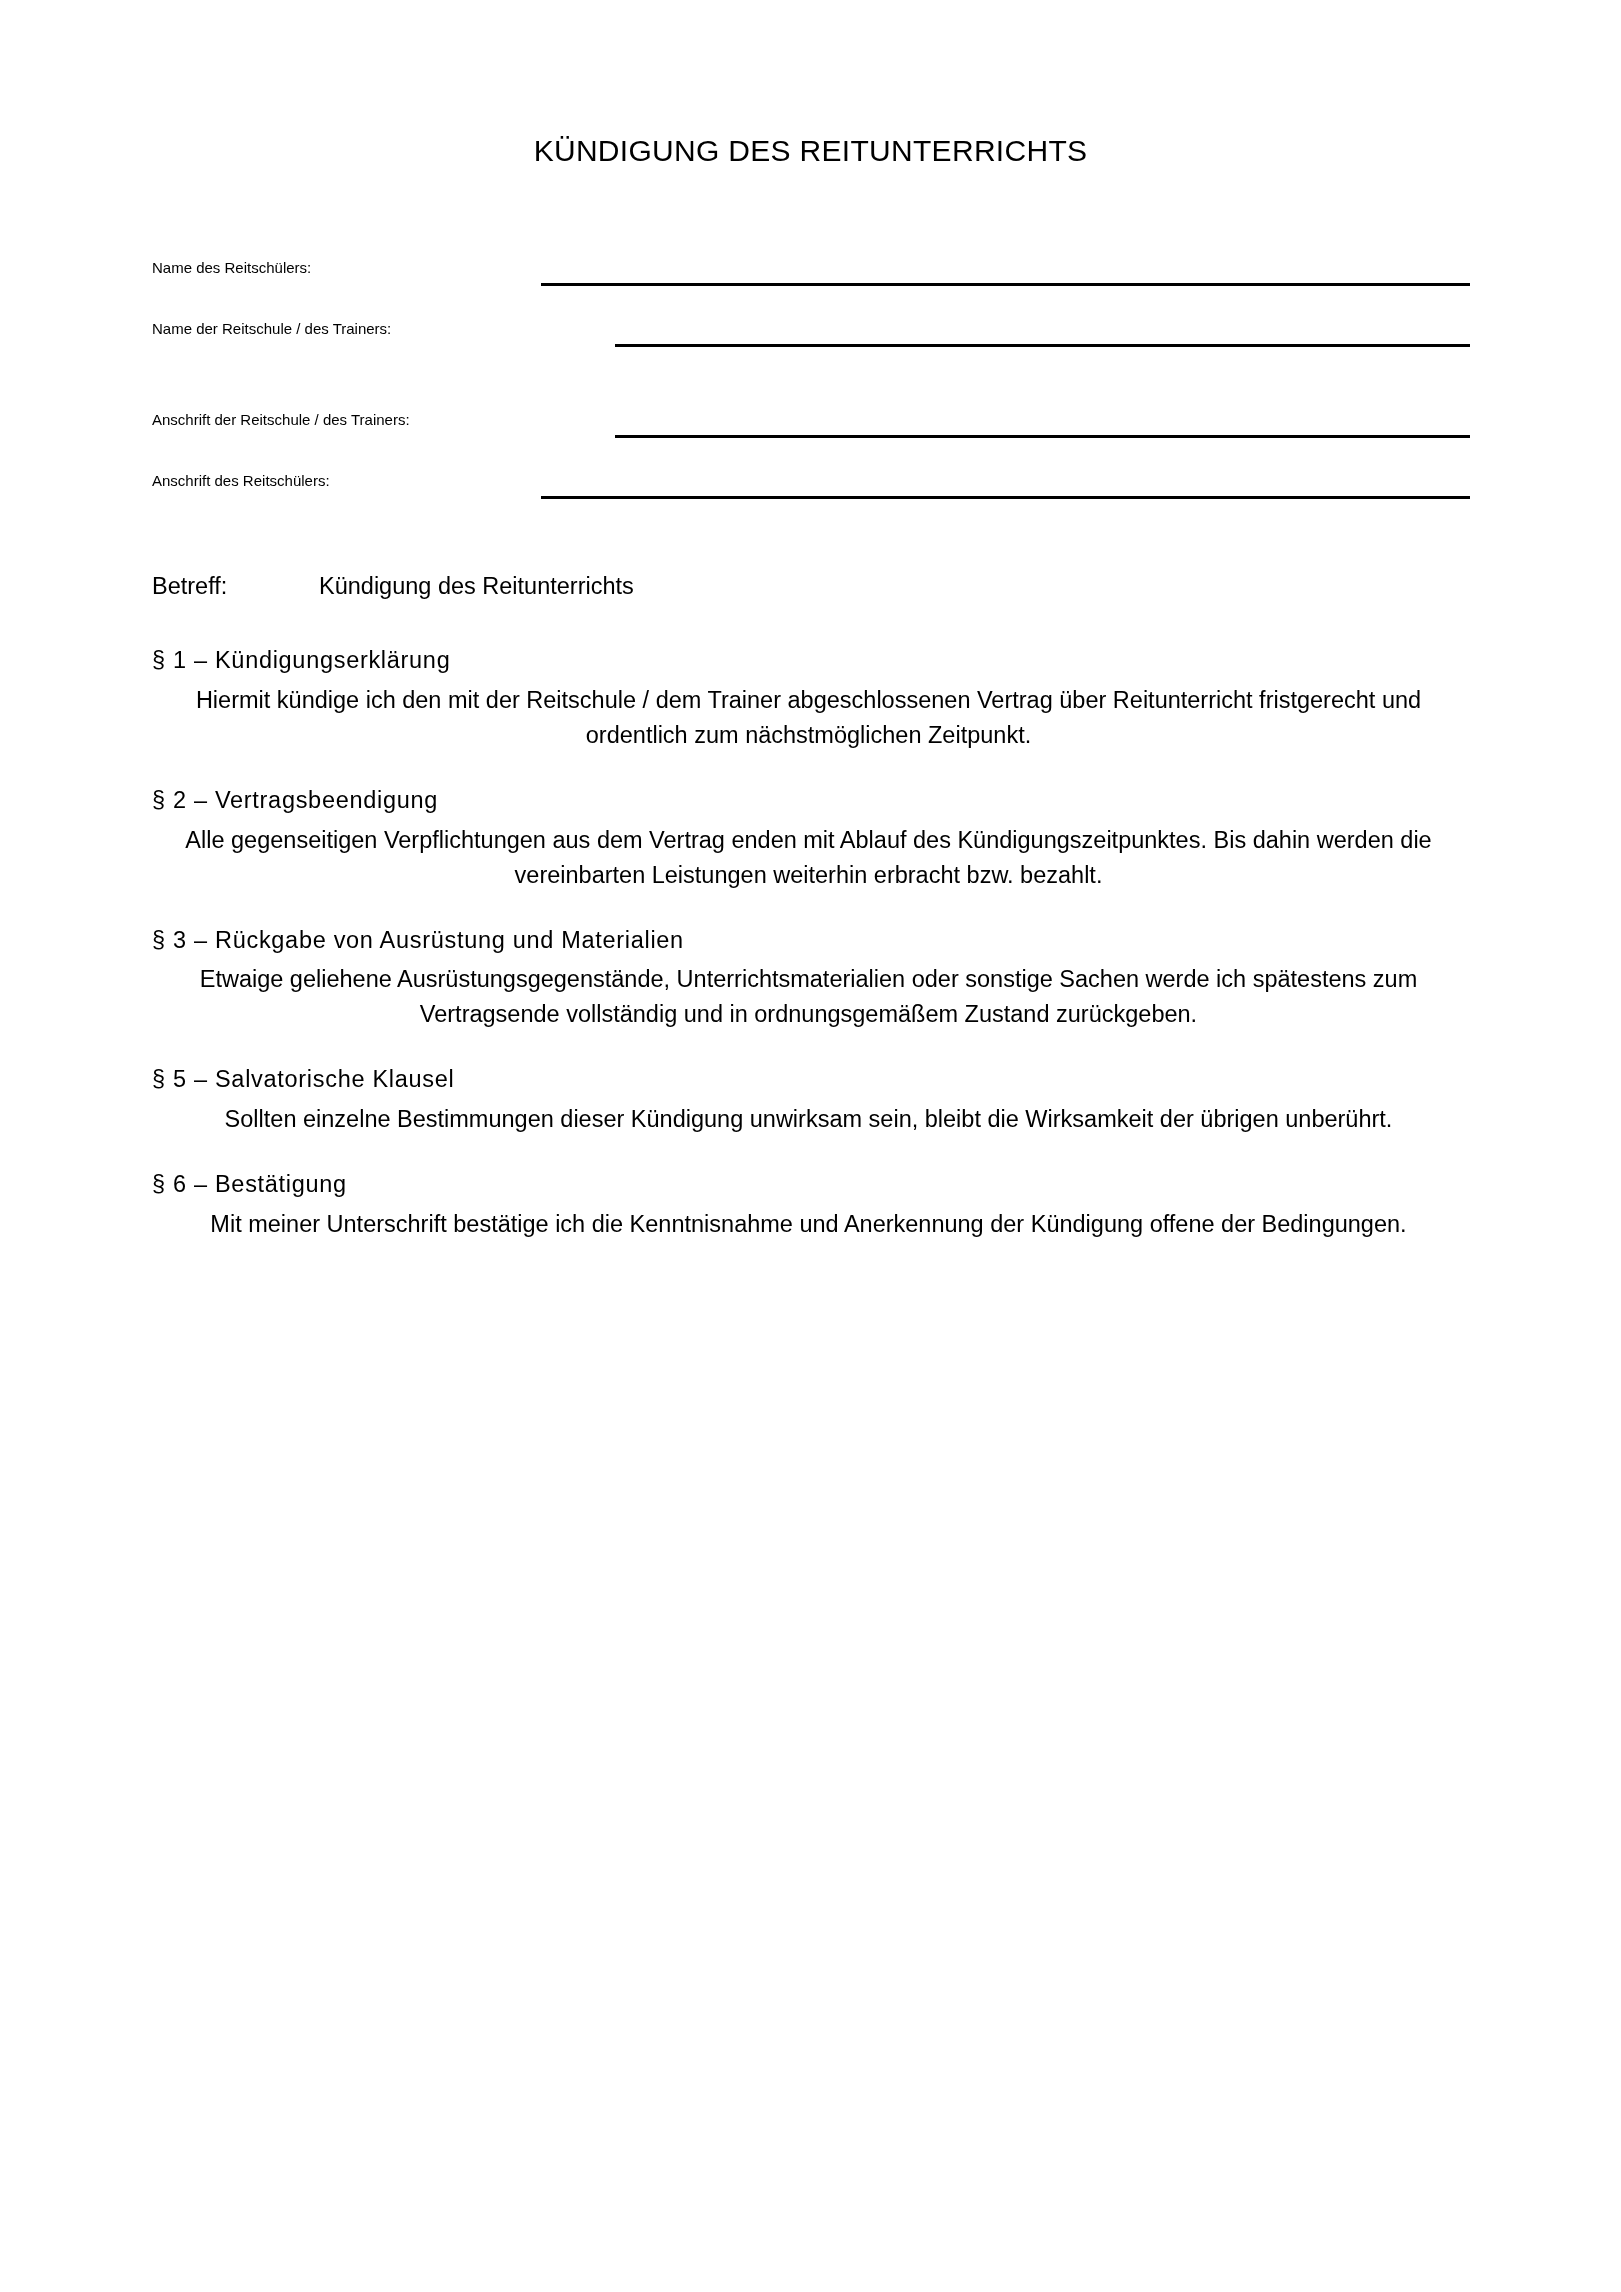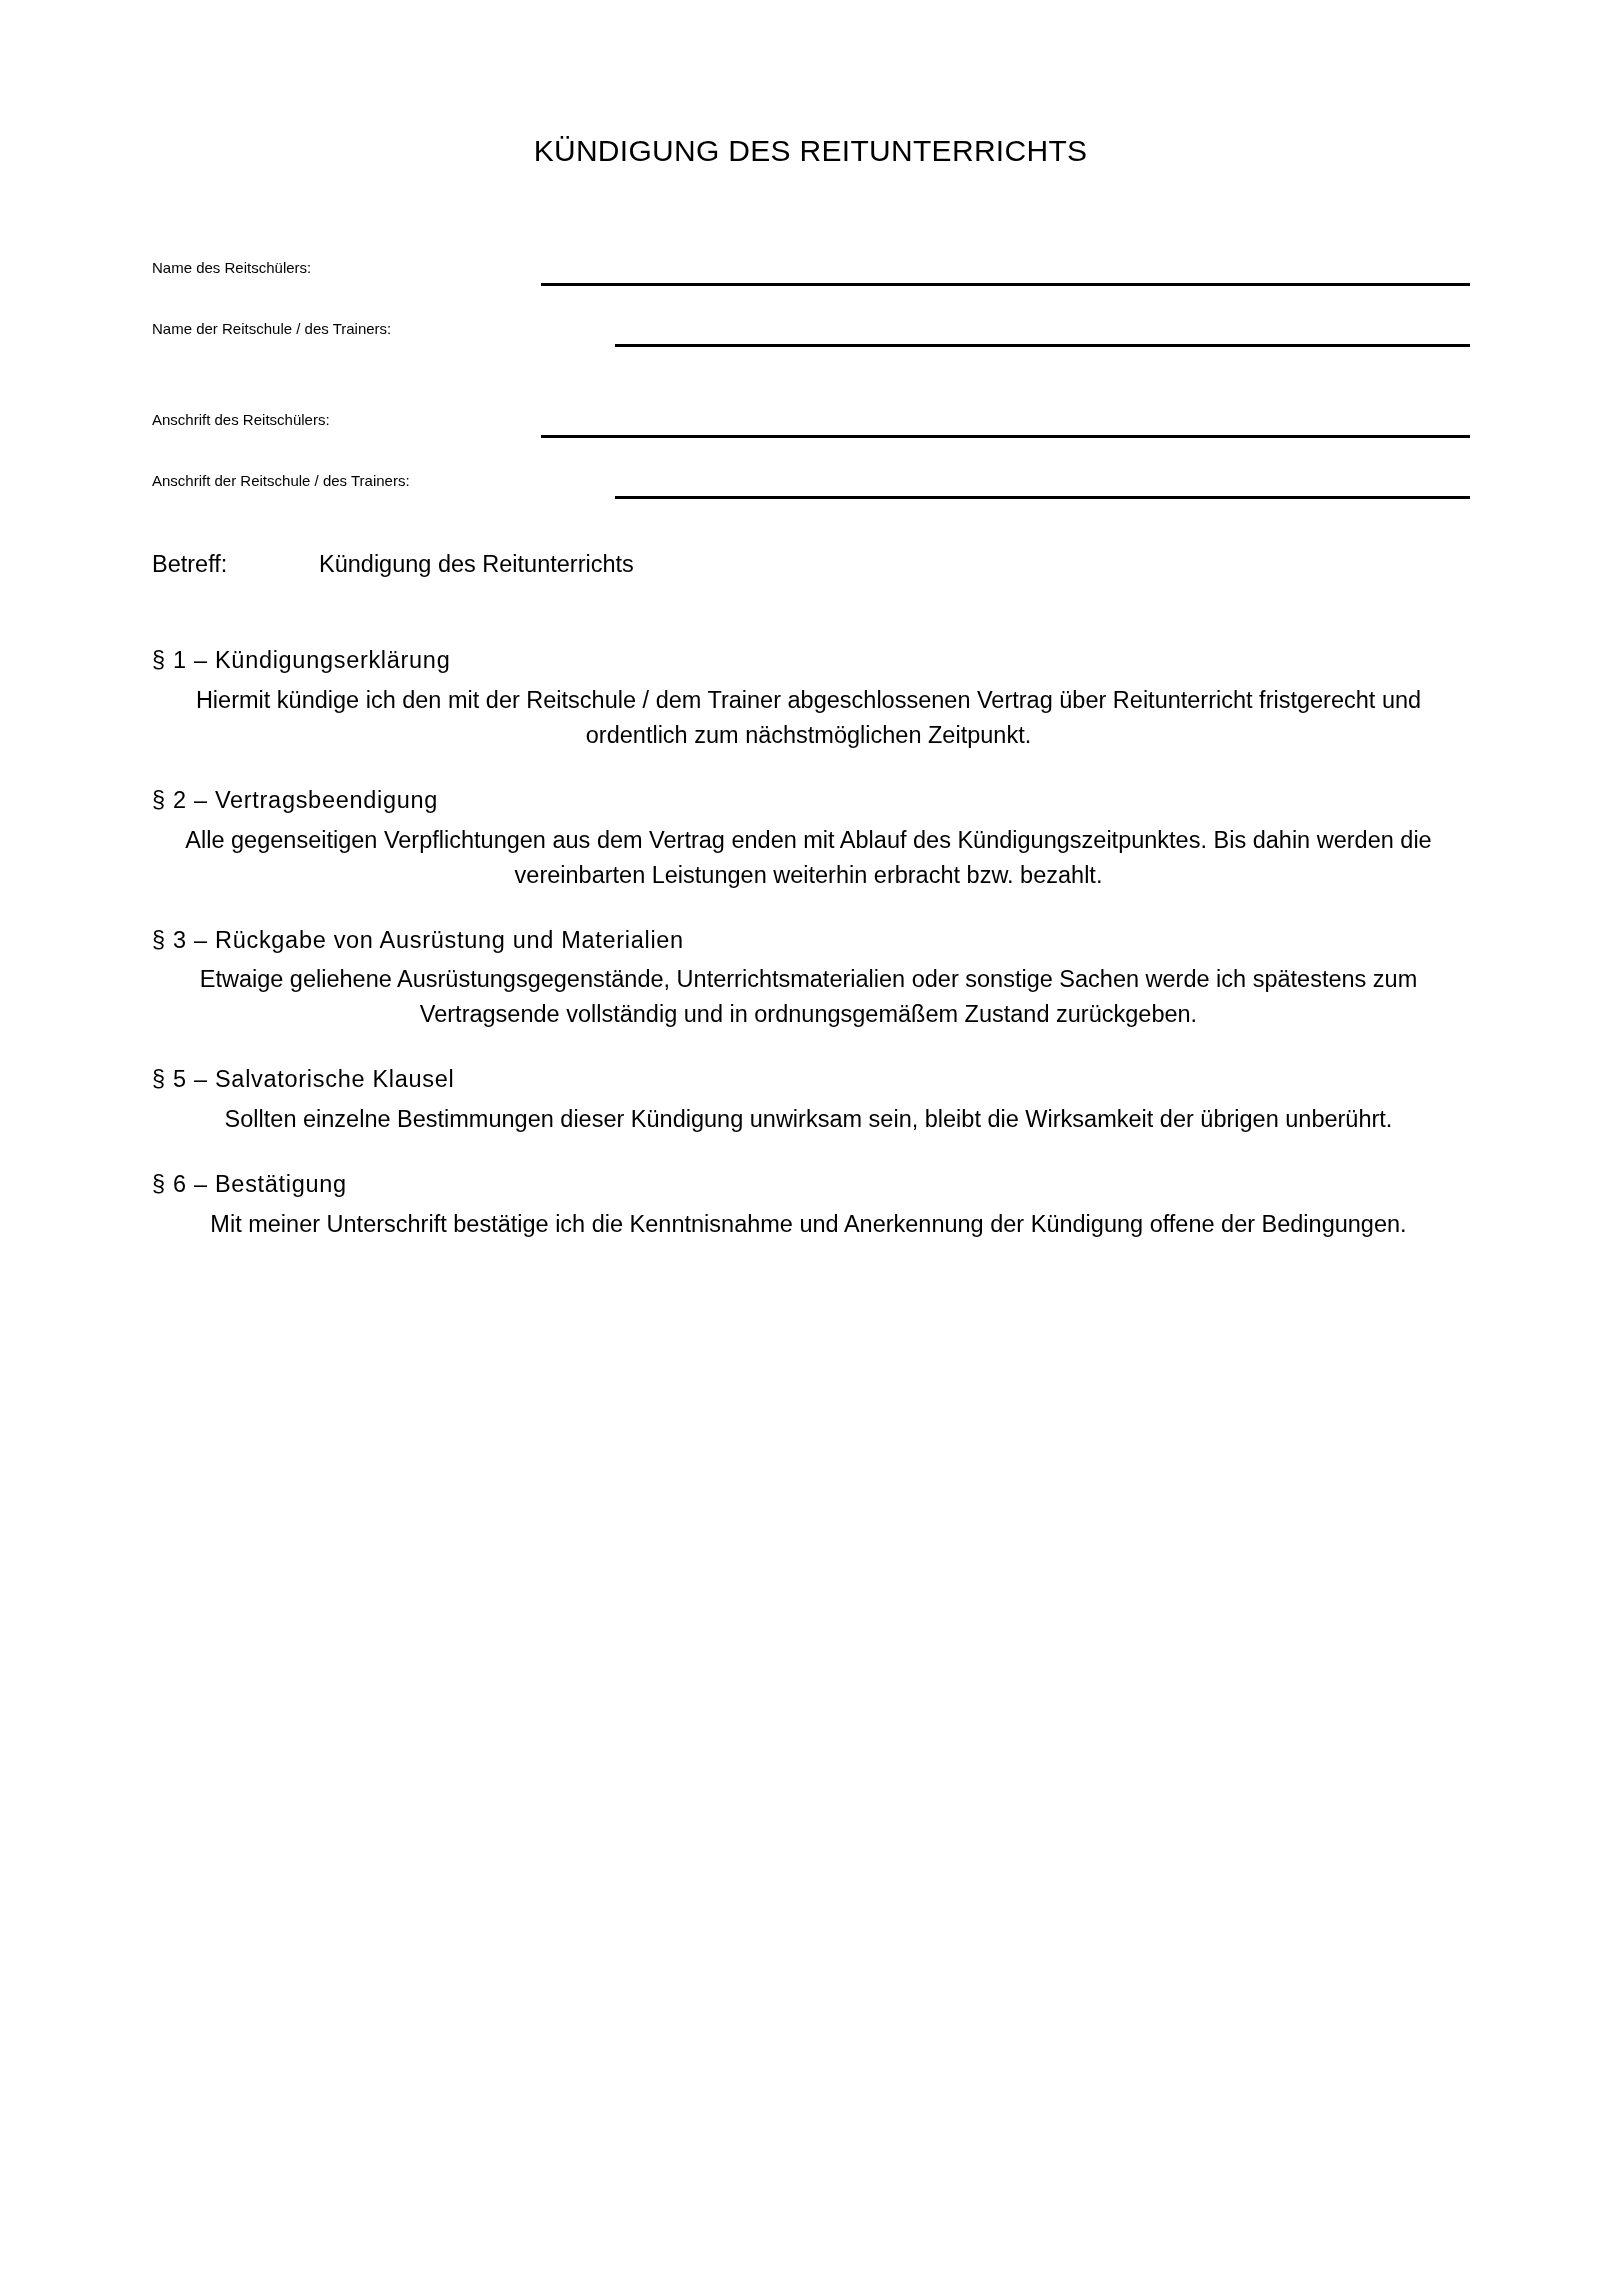--- a/index.html
+++ b/index.html
@@ -66,21 +66,21 @@
   
   .rule-1 { left: 389px; }
   .rule-2 { left: 463px; }
   .rule-3 { left: 389px; }
   .rule-4 { left: 463px; }
 
   
   .betreff {
     position: absolute;
     left: 152px;
-    top: 550px;
+    top: 572px;
     font-size: 23.5px;
     line-height: 29px;
     white-space: nowrap;
   }
   .betreff-label {
     display: inline-block;
     width: 167px;
   }
   .betreff-value {
     display: inline-block;
@@ -130,27 +130,27 @@
     <div class="field-row">
       <span class="field-label">Name der Reitschule / des Trainers:</span>
       <span class="field-rule rule-2"></span>
     </div>
 
   </div>
 
   <div class="form-block form-block-addrs">
 
     <div class="field-row">
-      <span class="field-label">Anschrift des Reitschülers:</span>
-      <span class="field-rule rule-3"></span>
+      <span class="field-label">Anschrift der Reitschule / des Trainers:</span>
+      <span class="field-rule rule-4"></span>
     </div>
 
     <div class="field-row">
-      <span class="field-label">Anschrift der Reitschule / des Trainers:</span>
-      <span class="field-rule rule-4"></span>
+      <span class="field-label">Anschrift des Reitschülers:</span>
+      <span class="field-rule rule-3"></span>
     </div>
 
   </div>
 
   <div class="betreff">
     <span class="betreff-label">Betreff:</span><span class="betreff-value">Kündigung des Reitunterrichts</span>
   </div>
 
   <div class="sections">
 

